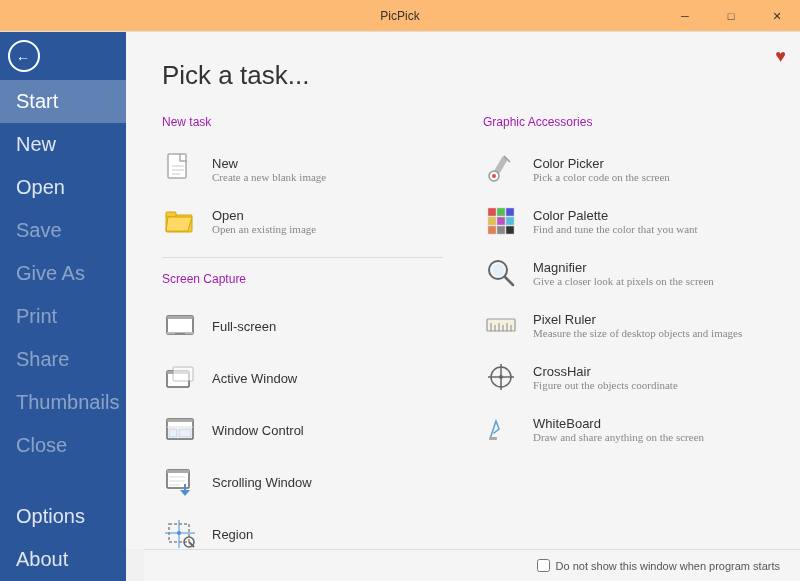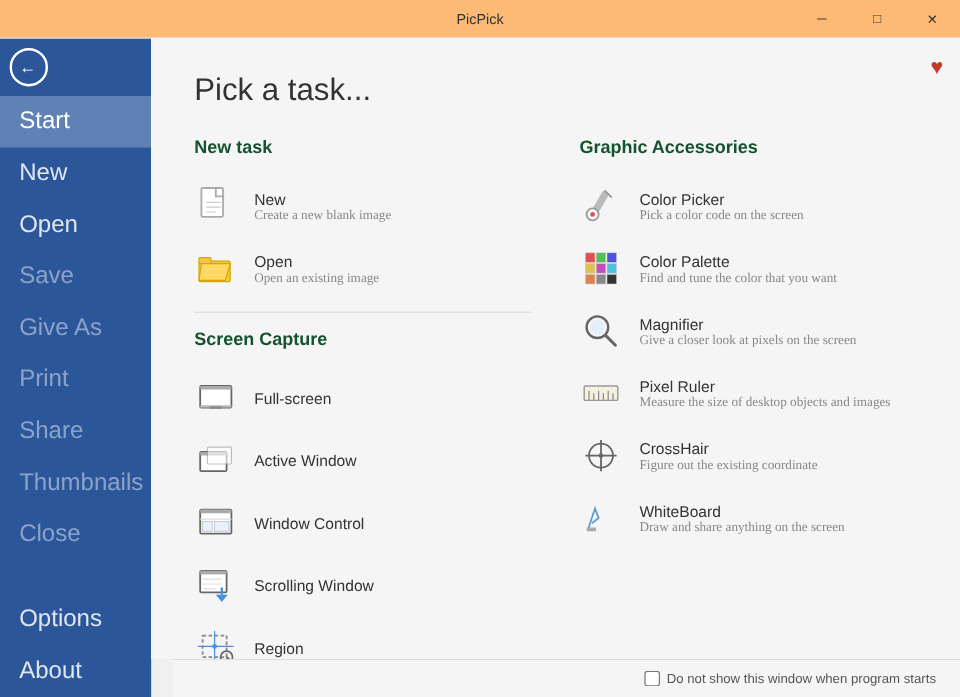--- a/index.html
+++ b/index.html
@@ -112,23 +112,23 @@
     .content-columns {
       display: flex;
       gap: 40px;
     }
 
     .content-col {
       flex: 1;
     }
 
     .section-title {
-      font-size: 15px;
-      font-weight: 700;
-      color: #14532d;
+      font-size: 12px;
+      font-weight: 400;
+      color: #a21caf;
       margin-bottom: 14px;
     }
 
     .task-item {
       display: flex;
       align-items: center;
       padding: 8px 0;
       cursor: pointer;
       gap: 14px;
     }
@@ -443,21 +443,21 @@
             <div class="task-icon">
               <svg width="30" height="30" viewBox="0 0 30 30">
                 <circle cx="15" cy="15" r="10" fill="none" stroke="#666" stroke-width="1.5"></circle>
                 <line x1="15" y1="2" x2="15" y2="28" stroke="#666" stroke-width="1.5"></line>
                 <line x1="2" y1="15" x2="28" y2="15" stroke="#666" stroke-width="1.5"></line>
                 <circle cx="15" cy="15" r="2" fill="#666"></circle>
               </svg>
             </div>
             <div class="task-text">
               <span class="task-label">CrossHair</span>
-              <span class="task-desc">Figure out the existing coordinate</span>
+              <span class="task-desc">Figure out the objects coordinate</span>
             </div>
           </div>
 
 
           <div class="task-item">
             <div class="task-icon">
               <svg width="30" height="28" viewBox="0 0 30 28">
                 <path d="M4 24 L10 6 L13 14 L8 18" fill="none" stroke="#5a9fd4" stroke-width="1.5" stroke-linecap="round"></path>
                 <rect x="3" y="22" width="8" height="3" rx="1" fill="#aaa"></rect>
               </svg>

